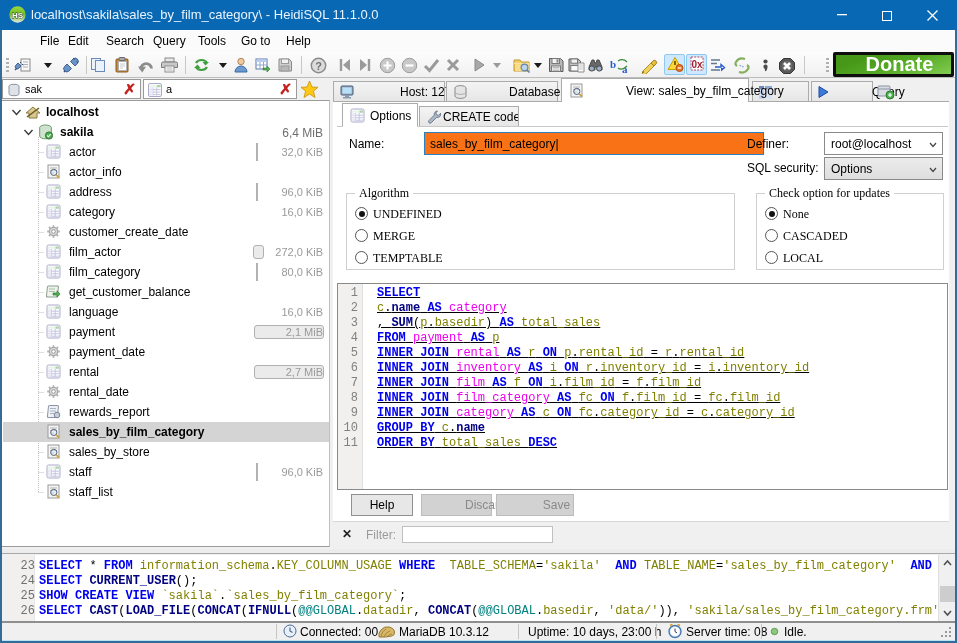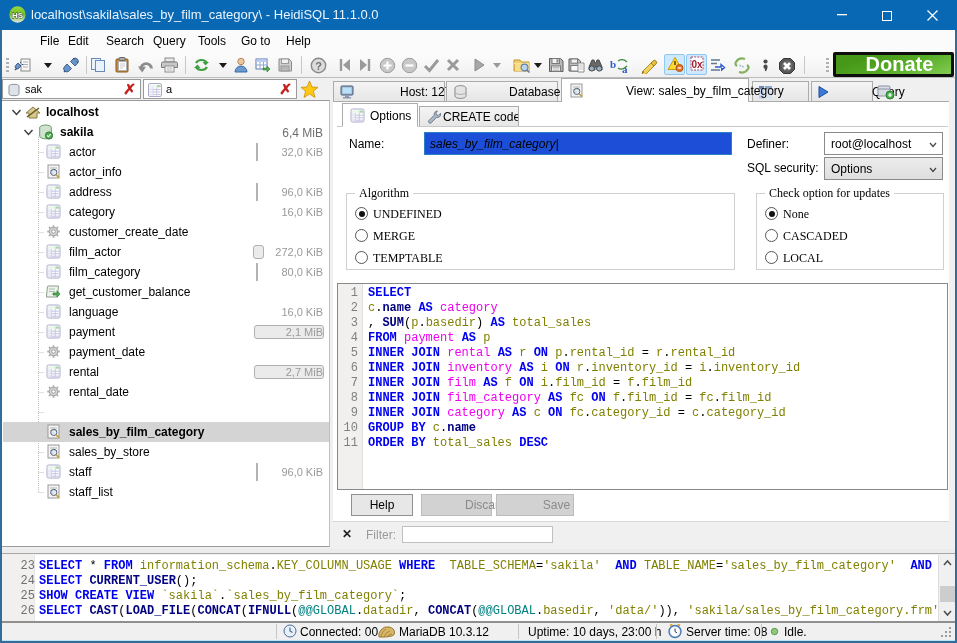--- a/index.html
+++ b/index.html
@@ -41,34 +41,34 @@
 .mtab{position:absolute;top:81px;height:20px;background:linear-gradient(180deg,#f4f4f4,#e6e6e6);border:1px solid #ababab;border-bottom:none;font-size:12px;}
 .mtab.active{top:78px;height:24px;background:#fff;z-index:5;}
 .mtab .tx{position:absolute;top:3px;white-space:nowrap;margin-left:39px;}
 .mtab.active .tx{top:5px;}
 #tabpage{position:absolute;left:333px;top:101px;width:616px;height:446px;background:#fff;border-top:1px solid #ababab;}
 
 .stab{position:absolute;height:22px;border:1px solid #ababab;font-size:12px;background:linear-gradient(180deg,#f4f4f4,#e6e6e6);white-space:nowrap;overflow:hidden;}
 .stab.active{background:#fff;border-bottom:1px solid #fff;z-index:5;}
 #subline{position:absolute;left:337px;top:126px;width:611px;height:1px;background:#c8c8c8;}
 .lbl12{position:absolute;font-size:12px;color:#000;}
-#nameinput{position:absolute;left:424px;top:132px;width:308px;height:23px;background:#1d4ed8;border:1px solid #2a7fc5;font-style:italic;}
+#nameinput{position:absolute;left:424px;top:132px;width:340px;height:23px;background:#f97316;border:1px solid #2a7fc5;}
 #nameinput span{position:absolute;left:5px;top:4px;font-size:12px;}
 .combo{position:absolute;left:824px;width:119px;height:23px;border:1px solid #8a8a8a;font-size:12px;}
 .combo .ct{position:absolute;left:6px;top:4px;}
 .carr{position:absolute;right:5px;top:8px;width:8px;height:8px;}
 .gbox{position:absolute;border:1px solid #d0d0d0;background:#fff;font-family:Liberation Serif, serif;}
 .gbox .gt{position:absolute;left:8px;top:-8px;background:#fff;padding:0 4px;font-size:12px;}
 .radio{position:absolute;width:13px;height:13px;border:1px solid #555;border-radius:50%;background:#fff;}
 .radio.on:after{content:"";position:absolute;left:2.5px;top:2.5px;width:6px;height:6px;border-radius:50%;background:#111;}
 .rlbl{position:absolute;font-size:12px;}
 
 #editor{position:absolute;left:337px;top:283px;width:611px;height:207px;background:#fff;border:1px solid #898989;font-family:"Liberation Mono",monospace;font-size:12px;}
 #gutter{position:absolute;left:0;top:0;width:25px;height:205px;background:#f1f0ee;border-right:1px solid #e0e0e0;}
-.eline{position:absolute;left:30px;white-space:pre;line-height:15px;}
+.eline{position:absolute;left:39px;white-space:pre;line-height:15px;text-decoration:underline;}
 .enum{position:absolute;right:3px;color:#808080;line-height:15px;}
 .kw{color:#0000f0;font-weight:bold;}
 .nv{color:#000080;font-weight:bold;}
 .tbl{color:#f000f0;}
 .id{color:#808000;}
 .tl{color:#008080;}
 
 .btn{position:absolute;top:494px;height:22px;font-size:12px;text-align:center;line-height:20px;}
 .btn.en{background:#e7e7e7;border:1px solid #909090;color:#000;}
 .btn.dis{background:#d2d2d2;border:1px solid #bcbcbc;color:#8a8a8a;padding-left:43px;}
@@ -478,20 +478,28 @@
   <div class="trow" style="top:281px">
     <svg style="left:44px" width="15" height="15" viewBox="0 0 15 15">
         <circle cx="7.5" cy="7.5" r="4.2" fill="#d9d9d9" stroke="#9a9a9a"></circle>
         <circle cx="7.5" cy="7.5" r="1.8" fill="#fff" stroke="#9a9a9a"></circle>
         <g stroke="#b0b0b0" stroke-width="1.8">
           <path d="M7.5 1.2 v2.5 M7.5 11.3 v2.5 M1.2 7.5 h2.5 M11.3 7.5 h2.5 M3 3 l1.8 1.8 M10.2 10.2 l1.8 1.8 M12 3 l-1.8 1.8 M4.8 10.2 L3 12"></path>
         </g>
       </svg>
     <span class="lbl" style="left:67px">rental_date</span>
   </div>
+  <div class="trow" style="top:301px">
+    <svg style="left:44px" width="15" height="15" viewBox="0 0 15 15">
+        <rect x="2" y="1.5" width="10" height="12" rx="1" fill="#eef0f4" stroke="#8a94a8" transform="skewX(-6)" transform-origin="6 7"></rect>
+        <path d="M4 4.5 h6 M4 7 h6 M4 9.5 h4" stroke="#a8b4c8"></path>
+        <circle cx="11" cy="11" r="2.8" fill="#c8cdd8" stroke="#7a8498"></circle>
+      </svg>
+    <span class="lbl" style="left:67px">rewards_report</span>
+  </div>
   <div class="trow sel" style="top:321px;left:1px;width:326px">
     <svg style="left:43px" width="15" height="15" viewBox="0 0 15 15">
         <rect x="2" y="1" width="11" height="13" fill="#f4f4f4" stroke="#9a9a9a"></rect>
         <path d="M4 4 h7 M4 6.5 h7 M4 9 h4" stroke="#b5b5b5"></path>
         <circle cx="7.8" cy="8.4" r="3.1" fill="rgba(215,230,246,0.5)" stroke="#55637a" stroke-width="1"></circle>
         <path d="M10.2 10.8 L13.2 13.6" stroke="#caa53c" stroke-width="1.8"></path>
       </svg>
     <span class="lbl" style="left:66px;font-weight:bold">sales_by_film_category</span>
   </div>
   <div class="trow" style="top:341px">

